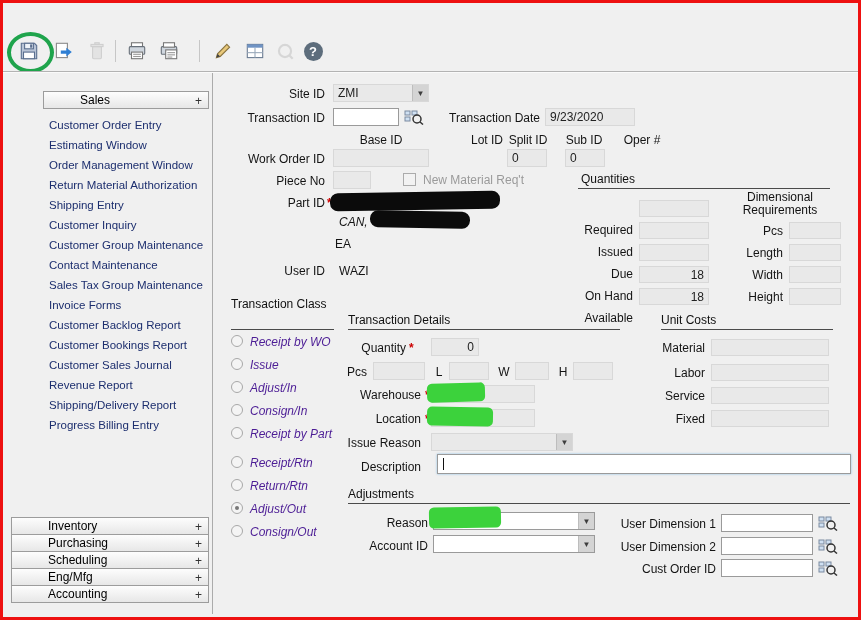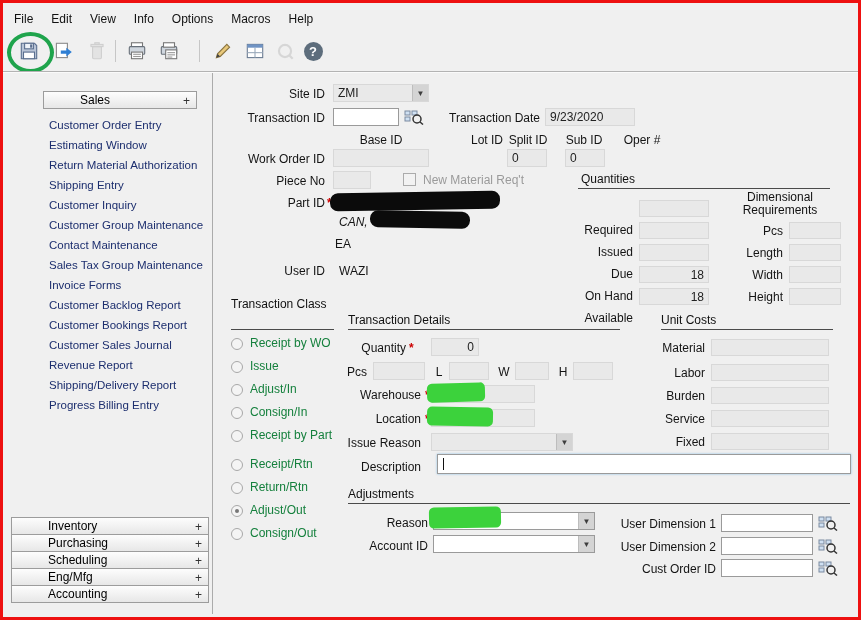--- a/index.html
+++ b/index.html
@@ -21,21 +21,21 @@
   .annot { position:absolute; left:4px; top:-1px; width:47px; height:41px; border:4px solid #1fa44c; border-radius:50%; }
 
   .hsep { position:absolute; left:0; top:68px; width:100%; height:2px; background:#b3b3b3; border-bottom:1px solid #fafafa; }
   .vsep { position:absolute; left:209px; top:70px; bottom:3px; width:1px; background:#ababab; }
 
   
   .sidebar { position:absolute; left:8px; top:86px; width:198px; height:522px; }
   .side-header { position:relative; height:18px; line-height:16px; background:linear-gradient(#fdfdfd,#e7e7e7);
                  border:1px solid #9c9c9c; padding-left:36px; cursor:pointer; color:#000; }
   .side-header .plus { position:absolute; right:6px; top:1px; color:#333; }
-  .side-top { position:absolute; left:0; top:2px; right:12px;padding-left:32px; }
+  .side-top { position:absolute; left:0; top:2px; right:0;padding-left:32px; }
   .side-list { position:absolute; left:0; top:26px; right:0; }
   .side-item { height:20px; line-height:20px; padding-left:38px; color:#1c2e6e; font-size:11.5px;
                white-space:nowrap; overflow:hidden; cursor:pointer; }
   .side-bottom { position:absolute; left:0; top:429px; right:0; }
   .side-bottom .side-header { margin-top:-1px; }
 
   
   .form { position:absolute; left:210px; top:70px; width:648px; height:545px; }
   .lbl { position:absolute; height:18px; line-height:18px; white-space:nowrap; }
   .r { text-align:right; } .c { text-align:center; }
@@ -56,54 +56,38 @@
   .rows { position:absolute; }
   .q-row { display:flex; align-items:center; height:17px; margin-bottom:5px; }
   .q-lab { width:86px; text-align:right; padding-right:6px;margin-top:43px; }
   .q-fld { width:70px; height:17px; background:#e9e9e9; border:1px solid #d8d8d8; display:flex;
            align-items:center; justify-content:flex-end; padding:0 4px; color:#222; }
   .d-lab { width:56px; text-align:right; padding-right:6px; }
   .d-fld { width:52px; height:17px; background:#e9e9e9; border:1px solid #d8d8d8; }
   .uc-lab { width:80px; text-align:right; padding-right:6px; }
   .uc-fld { width:118px; height:17px; background:#e9e9e9; border:1px solid #d8d8d8; }
 
-  .tc-option { display:flex; align-items:flex-end; height:15px; margin-bottom:8px; color:#15803d; }
+  .tc-option { display:flex; align-items:flex-start; height:15px; margin-bottom:8px; color:#4c1d95;font-style:italic; }
   .tc-option.gap { margin-top:14px; }
   .radio { width:12px; height:12px; border:1px solid #a8a8a8; border-radius:50%; background:#f4f4f4;
            margin-right:7px; position:relative; flex:0 0 auto; }
   .radio .dot { display:none; position:absolute; left:3px; top:3px; width:4px; height:4px; border-radius:50%; background:#777; }
   .tc-option.selected .radio .dot { display:block; }
 
   .cb { position:absolute; width:13px; height:13px; background:#f2f2f2; border:1px solid #ababab; }
   .browse { position:absolute; width:22px; height:17px; background:transparent; border:none; padding:0; cursor:pointer; }
   .redact-b { position:absolute; background:#0b0b0b; border-radius:8px; }
   .redact-g { position:absolute; background:#3cd23c; border-radius:5px; }
   .italic { font-style:italic; }
 </style>
 </head>
 <body>
 
 <div class="win">
 
-  <div class="menubar">
-
-      <div class="menu-item">File</div>
-
-      <div class="menu-item">Edit</div>
-
-      <div class="menu-item">View</div>
-
-      <div class="menu-item">Info</div>
-
-      <div class="menu-item">Options</div>
-
-      <div class="menu-item">Macros</div>
-
-      <div class="menu-item">Help</div>
-    </div>
 
   <div class="toolbar">
     <button class="tb" style="left:12px">
       <svg viewBox="0 0 20 20" width="22" height="22">
           <path d="M3 3h12l2 2v12H3z" fill="#b9c4d6" stroke="#5b6f8f"></path>
           <rect x="6" y="3" width="8" height="5" fill="#eef2f8" stroke="#5b6f8f"></rect>
           <rect x="11" y="4" width="2" height="3" fill="#5b6f8f"></rect>
           <rect x="5" y="11" width="10" height="6" fill="#fff" stroke="#5b6f8f"></rect>
         </svg>
     </button>
@@ -176,20 +160,21 @@
         <span>Sales</span>
         <span class="plus">+</span>
       </div>
     </div>
     <div class="side-list">
 
         <div class="side-item">Customer Order Entry</div>
 
         <div class="side-item">Estimating Window</div>
 
+        <div class="side-item">Order Management Window</div>
 
         <div class="side-item">Return Material Authorization</div>
 
         <div class="side-item">Shipping Entry</div>
 
         <div class="side-item">Customer Inquiry</div>
 
 
         <div class="side-item">Customer Group Maintenance</div>
 
@@ -453,24 +438,20 @@
         <div class="q-row" style="margin-bottom:8px">
           <span class="uc-lab">Material</span>
           <span class="uc-fld"></span>
         </div>
 
         <div class="q-row" style="margin-bottom:6px">
           <span class="uc-lab">Labor</span>
           <span class="uc-fld"></span>
         </div>
 
-        <div class="q-row" style="margin-bottom:6px">
-          <span class="uc-lab">Burden</span>
-          <span class="uc-fld"></span>
-        </div>
 
         <div class="q-row" style="margin-bottom:6px">
           <span class="uc-lab">Service</span>
           <span class="uc-fld"></span>
         </div>
 
         <div class="q-row" style="margin-bottom:0">
           <span class="uc-lab">Fixed</span>
           <span class="uc-fld"></span>
         </div>

